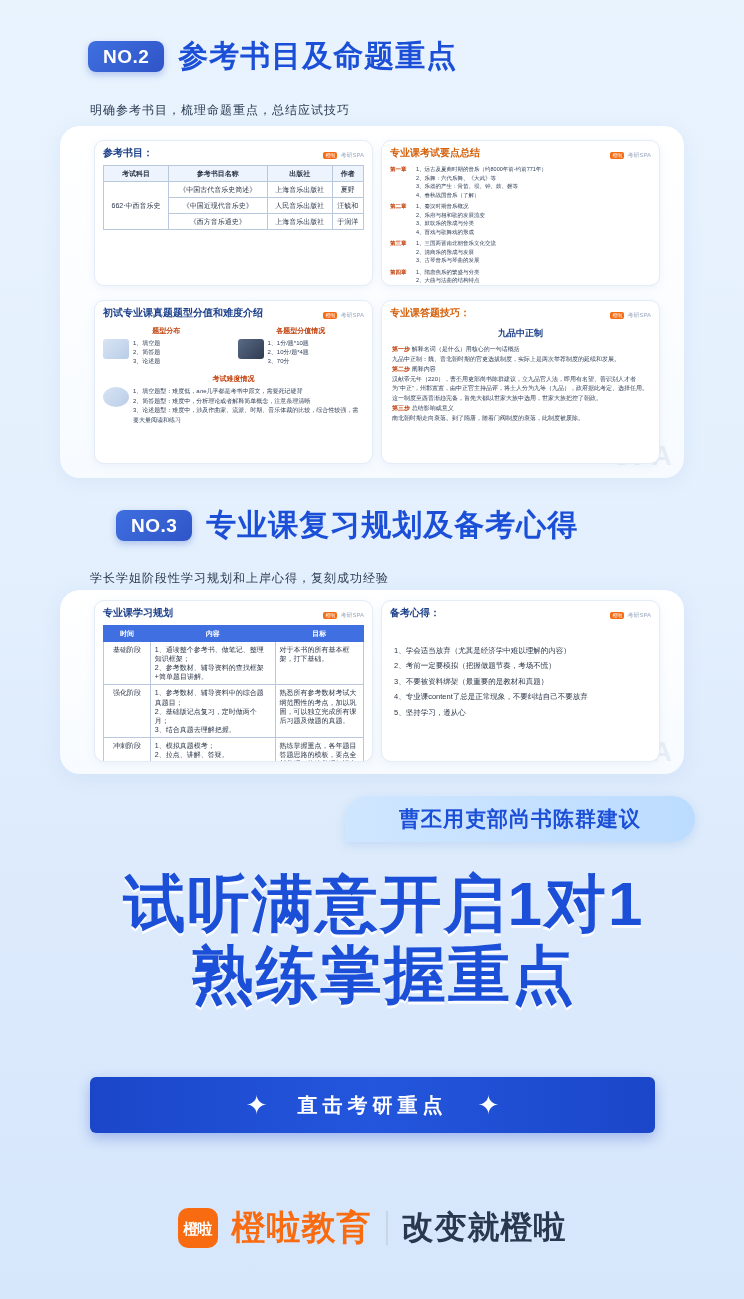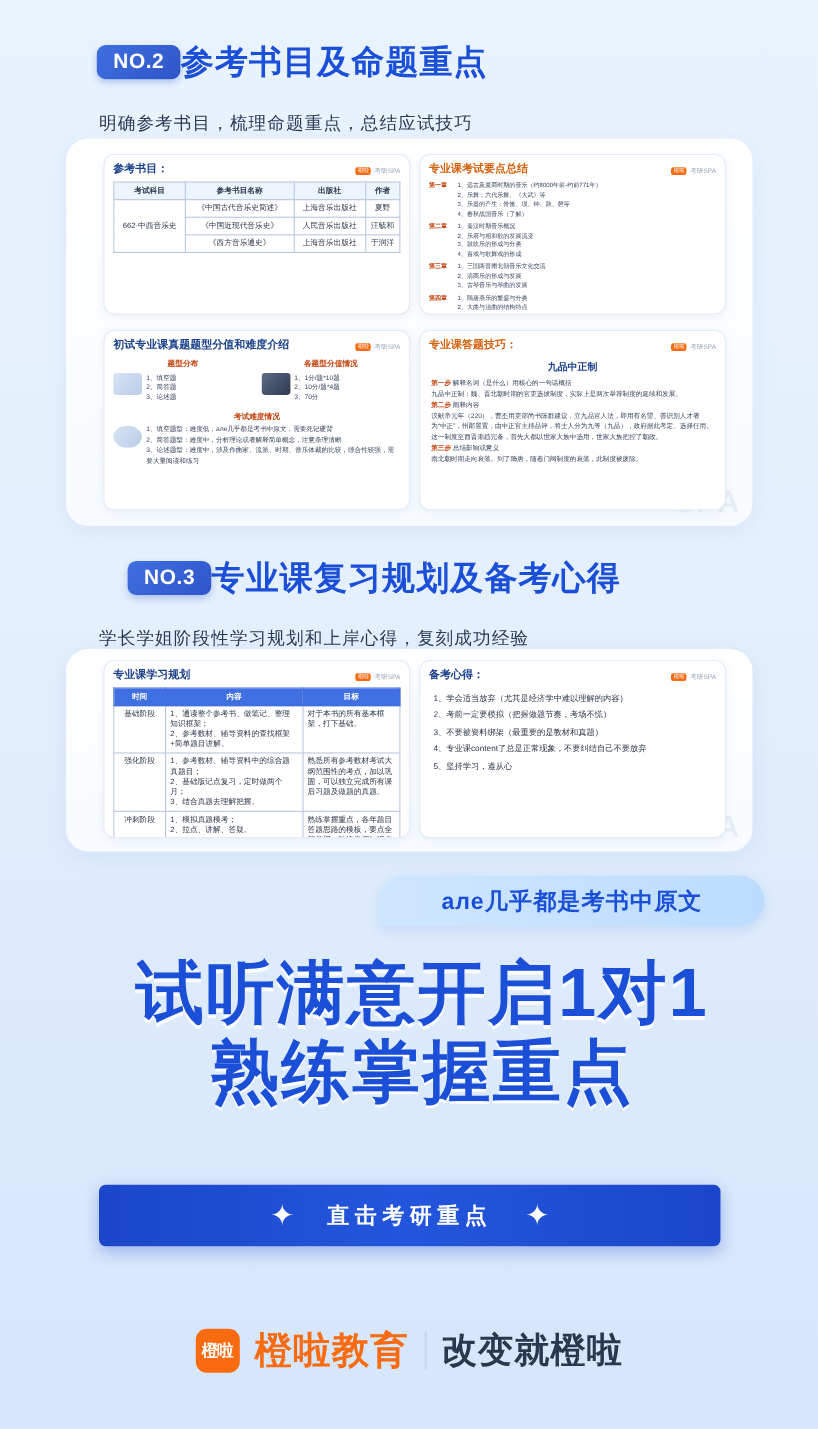--- a/index.html
+++ b/index.html
@@ -27,41 +27,42 @@
     width: 624px;
     background: linear-gradient(180deg, #ffffff 0%, #f7fbff 100%);
     border-radius: 20px;
     box-shadow: 0 4px 18px rgba(120, 160, 210, 0.12);
   }
 
   
   .sec-head {
     display: flex;
     align-items: center;
+    gap: 14px;
   }
   .no-badge {
     background: linear-gradient(135deg, #3f6fe0 0%, #2f55c8 100%);
     color: #fff;
     font-weight: bold;
     font-size: 19px;
     letter-spacing: 0.5px;
     padding: 6px 15px;
     border-radius: 8px;
     line-height: 1;
     box-shadow: 0 3px 7px rgba(47, 85, 200, 0.3);
   }
   .sec-title {
     color: #1b4fd8;
     font-size: 30px;
     font-weight: bold;
     letter-spacing: 1px;
   }
   .sec-sub {
     color: #2a3a52;
-    font-size: 16px;
+    font-size: 12px;
     letter-spacing: 1px;
     margin-top: 14px;
   }
 
   
   .mini {
     position: absolute;
     background: #fff;
     border: 1px solid #e3ecf7;
     border-radius: 10px;
@@ -206,21 +207,21 @@
   .notehead {
     font-size: 7px;
     font-weight: bold;
     color: #c2410c;
     text-align: center;
     margin: 4px 0 3px 0;
   }
 
   
   .explist {
-    margin: 4px 12px;
+    margin: 20px 12px;
     font-size: 7.5px;
     color: #2b3648;
     line-height: 2.05;
   }
 
   
   .ribbon {
     position: absolute;
     left: 345px;
     top: 796px;
@@ -542,21 +543,21 @@
     </div>
     <div class="explist">
       <div>1、学会适当放弃（尤其是经济学中难以理解的内容）</div>
       <div>2、考前一定要模拟（把握做题节奏，考场不慌）</div>
       <div>3、不要被资料绑架（最重要的是教材和真题）</div>
       <div>4、专业课content了总是正常现象，不要纠结自己不要放弃</div>
       <div>5、坚持学习，遵从心</div>
     </div>
   </div>
 
-  <div class="ribbon">але几乎都是考书中原文</div>
+  <div class="ribbon">曹丕用吏部尚书陈群建议</div>
 
   <div class="hero">
     <div class="hero-line">试听满意开启1对1</div>
     <div class="hero-line">熟练掌握重点</div>
   </div>
 
   <div class="cta">
     <span class="spark">✦</span>
     <span class="cta-text">直击考研重点</span>
     <span class="spark">✦</span>

